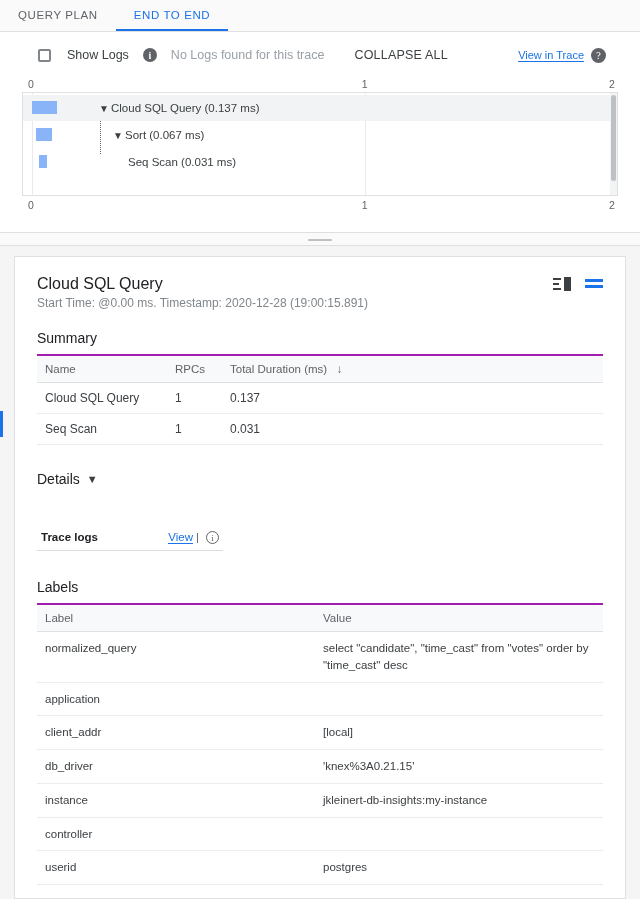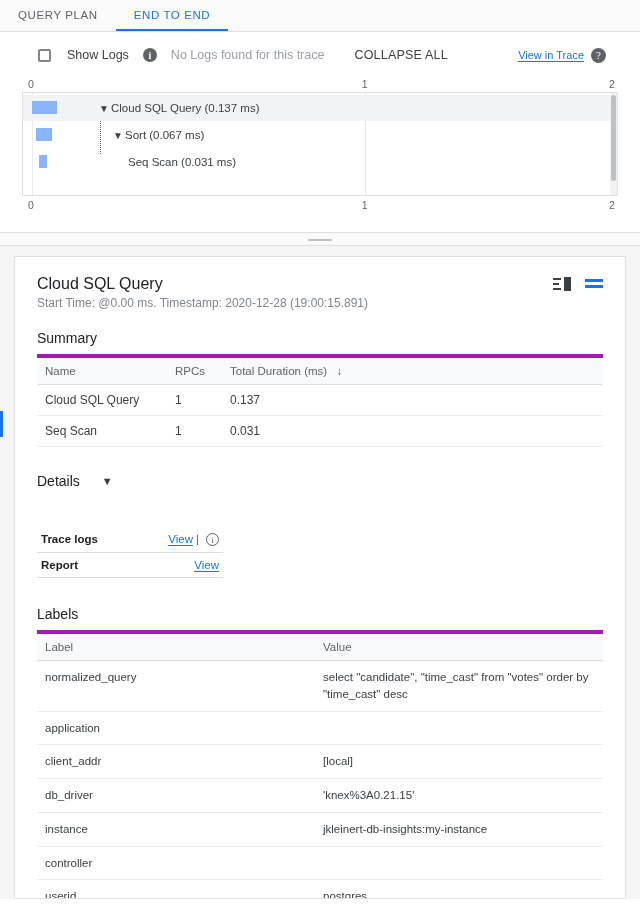--- a/index.html
+++ b/index.html
@@ -262,35 +262,35 @@
     font-size: 12px;
   }
   th {
     text-align: left;
     font-weight: 500;
     color: #5f6368;
     font-size: 11.5px;
     padding: 7px 8px;
     background: #f8f9fa;
     border-bottom: 1px solid #e0e0e0;
-    border-top: 4px solid #a21caf;
+    border-top: 2px solid #a21caf;
   }
   td {
     padding: 8px 8px;
     color: #3c4043;
     border-bottom: 1px solid #ececec;
     vertical-align: top;
   }
   .sum-table th:nth-child(1), .sum-table td:nth-child(1) { width: 130px; }
   .sum-table th:nth-child(2), .sum-table td:nth-child(2) { width: 55px; }
 
   .details-head {
     display: flex;
     align-items: center;
-    gap: 22px;
+    gap: 7px;
     margin: 26px 0 10px 0;
   }
   .details-head .section-title { margin: 0; }
   .chev {
     font-size: 11px;
     color: #3c4043;
     cursor: pointer;
   }
   .details-table { width: 186px; margin-top: 38px; }
   .details-table td {
@@ -449,26 +449,20 @@
       <span class="chev">▼</span>
     </div>
     <table class="details-table">
       <tbody>
         <tr>
           <td>Trace logs</td>
           <td>
             <span class="dt-link">View</span><span class="sep">|</span><span class="circle-i">i</span>
           </td>
         </tr>
-        <tr>
-          <td>Report</td>
-          <td>
-            <span class="dt-link">View</span>
-          </td>
-        </tr>
       </tbody>
     </table>
 
     <h3 class="section-title labels-title">Labels</h3>
     <table class="labels-table">
       <thead>
         <tr>
           <th>Label</th>
           <th>Value</th>
         </tr>

